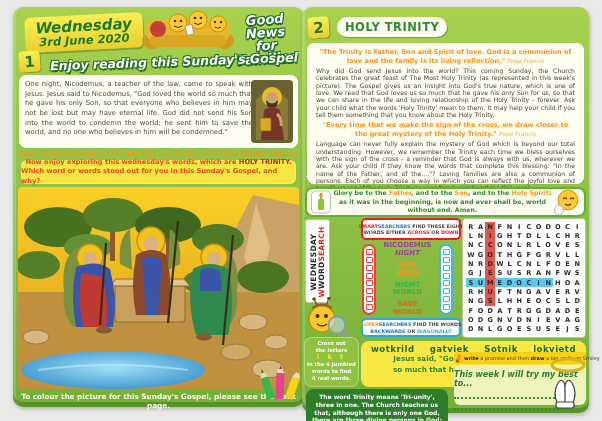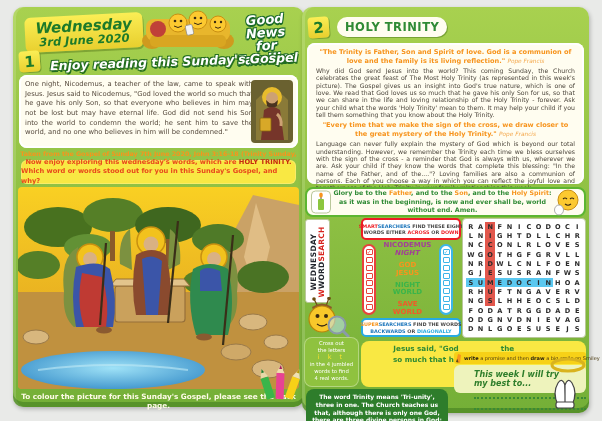--- a/index.html
+++ b/index.html
@@ -81,21 +81,21 @@
   .ws-vert-inner { position:absolute; left:-29px; top:30px; width:82px; height:24px; transform:rotate(-90deg);
       display:flex; flex-direction:column; justify-content:center; text-align:center; }
   .ws-vert-inner .l1 { font-size:7.5px; font-weight:900; color:#23262e; letter-spacing:.4px; line-height:1.1; }
   .ws-vert-inner .l2 { font-size:7.5px; font-weight:900; color:#23262e; letter-spacing:.2px; line-height:1.1; }
   .ws-vert-inner .red { color:#d8251f; }
 
   .bee { position:absolute; left:2px; top:290px; width:46px; height:42px; }
 
   .crossout { position:absolute; left:2px; top:330px; width:55px; height:50px; background:#8fc23f;
       border-radius:8px; padding:3px 2px; text-align:center; box-shadow:inset 0 0 0 1px #ffffff55; }
-  .crossout div { font-size:5.3px; font-weight:normal; color:#fff; line-height:1.25; }
+  .crossout div { font-size:5.3px; font-weight:bold; color:#fff; line-height:1.25; }
   .crossout .ikt { color:#f9e430; font-size:6.5px; letter-spacing:3px; }
 
   .smart-box { position:absolute; left:59px; top:211px; width:100px; height:22px; background:#fff;
       border:2px solid #ed1c24; border-radius:5px; display:flex; flex-direction:column;
       align-items:center; justify-content:center; }
   .smart-box div, .super-box div { font-size:4.9px; font-weight:bold; color:#4a4a4a; line-height:1.25; white-space:nowrap; }
   .t-red { color:#ed1c24; } .t-blue { color:#1b75bb; } .t-lblue { color:#27aae1; } .t-orange { color:#f7941d; }
 
   .cbx-col { position:absolute; top:237px; width:14px; height:71px; border-radius:7px; background:#fff;
       display:flex; flex-direction:column; align-items:center; justify-content:space-between; padding:3px 0; }
@@ -130,22 +130,22 @@
       border-radius:8px; padding:4px 5px; text-align:center; z-index:5;
       top:382px; }
   .trinity-box div { font-size:6px; font-weight:bold; color:#fff; line-height:1.3; }
 
   .promise-tab { position:absolute; left:152px; top:345px; width:132px; height:12px; background:#f7d117;
       border-radius:3px; display:flex; align-items:center; padding-left:10px; }
   .promise-tab span { font-size:5px; color:#4a3a10; white-space:nowrap; }
   .promise-tab b { color:#262012; }
   .tab-pencil { position:absolute; left:1px; top:1px; width:8px; height:10px; }
 
-  .promise-box { position:absolute; left:152px; top:358px; width:132px; height:28px; background:#eef3bc;
-      border-radius:6px; padding:5px 20px; }
+  .promise-box { position:absolute; left:152px; top:358px; width:132px; height:40px; background:#eef3bc;
+      border-radius:6px; padding:5px 0; }
   .promise-line { font-size:8px; font-weight:bold; font-style:italic; color:#2e7d2b; }
   .dots { border-bottom:2px dotted #3a8a35; height:11px; width:112px; }
   .halo-hands { position:absolute; right:-4px; top:-12px; width:52px; height:58px; }
 
   svg { display:block; }
 </style>
 </head>
 <body>
 
 <div class="page page-left">
@@ -558,20 +558,26 @@
         <span class="ws-cell">S</span>
         <span class="ws-cell">U</span>
         <span class="ws-cell">S</span>
         <span class="ws-cell">E</span>
         <span class="ws-cell">J</span>
         <span class="ws-cell">S</span>
       </div>
   </div>
 
   <div class="yellow-box">
+    <div class="jumbled">
+        <span>wotkrild</span>
+        <span>gatviek</span>
+        <span>Sotnik</span>
+        <span>lokvietd</span>
+      </div>
     <div class="sent">
       <span>Jesus said, "God </span><span class="blank">_ _ _ _ _</span><span>  the  </span><span class="blank">_ _ _ _ _</span>
     </div>
     <div class="sent">
       <span>so much that he </span><span class="blank">_ _ _ _</span><span>  his only  </span><span class="blank">_ _ _</span><span>."</span>
     </div>
   </div>
 
   <div class="trinity-box">
     <div>The word Trinity means 'Tri-unity', three in one. The Church teaches us that, although there is only one God, there are three divine persons in God: the Father, the Son and the Holy Spirit, bound together in love.</div>

